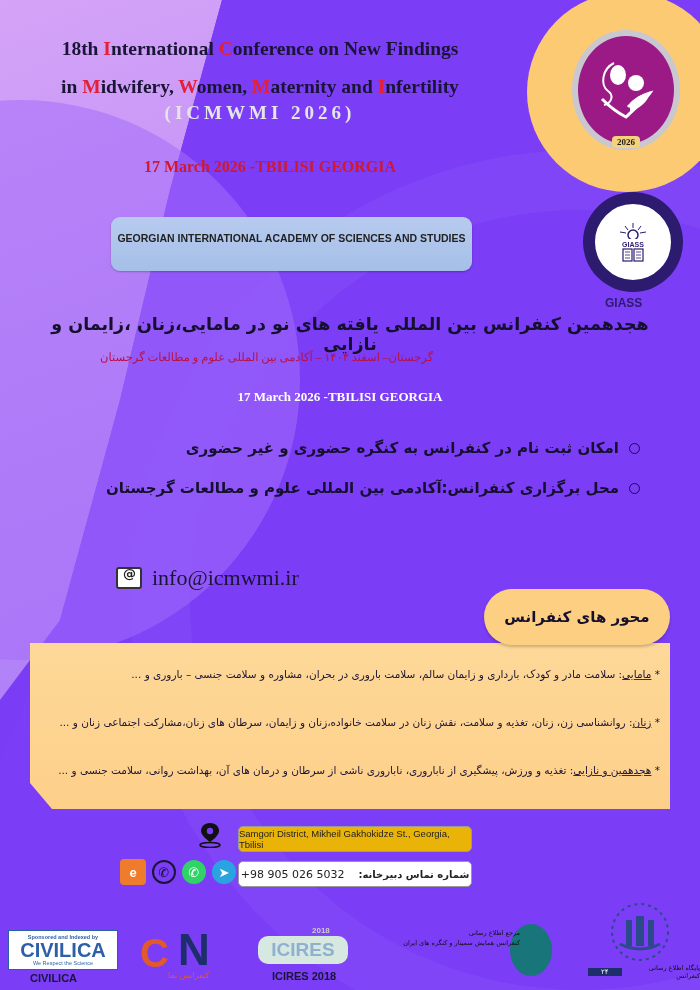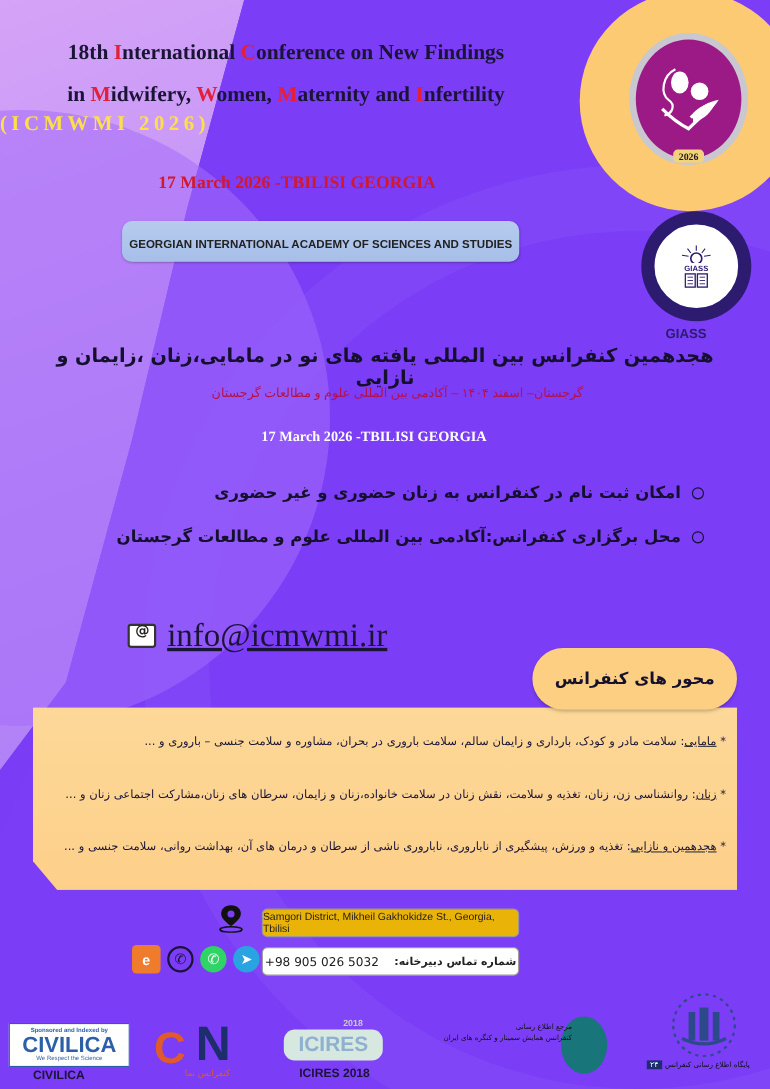--- a/index.html
+++ b/index.html
@@ -30,23 +30,23 @@
   }
 
   
   .title-en {
     position: absolute; left: 0; top: 30px; width: 520px;
     text-align: center; font-family: "Liberation Serif", serif; font-weight: bold;
     font-size: 19.5px; color: #1a1436; line-height: 38px;
   }
   .title-en .red { color: #e3203a; }
   .acronym {
-    position: absolute; left: 0; top: 102px; width: 520px; text-align: left;
+    position: absolute; left: 0; top: 102px; width: 520px; text-align: center;
     font-family: "Liberation Serif", serif; font-weight: bold; font-size: 19px;
-    color: #fde047; letter-spacing: 4px;
+    color: #e5e5e5; letter-spacing: 4px;
   }
   .date-top {
     position: absolute; left: 0; top: 158px; width: 540px; text-align: center;
     font-family: "Liberation Serif", serif; font-weight: bold; font-size: 16px; color: #d1182d;
   }
 
   
   .logo-yellow {
     position: absolute; left: 527px; top: -8px; width: 200px; height: 200px;
     border-radius: 50%; background: #fdca74;
@@ -75,35 +75,35 @@
     align-items: center; justify-content: center;
   }
   .giass-inner .g-label { font-size: 7px; font-weight: bold; color: #2c1b6f; margin-top: 2px; font-family: "Liberation Sans", sans-serif; }
   .giass-caption {
     position: absolute; left: 605px; top: 296px; font-family: "Liberation Sans", sans-serif;
     font-size: 12px; font-weight: bold; color: #2c1b6f;
   }
 
   
   .academy-box {
-    position: absolute; left: 111px; top: 201px; width: 361px; height: 37px;
+    position: absolute; left: 111px; top: 217px; width: 361px; height: 54px;
     border-radius: 9px; background: linear-gradient(180deg, #b7cbee 0%, #a6bfe8 100%);
     box-shadow: 0 1px 2px rgba(0,0,0,0.25);
     display: flex; align-items: flex-start; justify-content: center; padding-top: 15px;
     font-family: "Liberation Sans", sans-serif; font-weight: bold; font-size: 10.5px; color: #222;
   }
 
   
   .fa-title {
     position: absolute; left: 40px; top: 314px; width: 620px; direction: rtl; text-align: center;
     font-family: "DejaVu Sans", sans-serif; font-weight: bold; font-size: 17.5px; color: #14102e;
   }
   .fa-sub {
-    position: absolute; left: 100px; top: 350px; width: 430px; direction: rtl; text-align: right;
-    font-family: Liberation Sans, sans-serif; font-size: 11.5px; color: #b5124a;
+    position: absolute; left: 100px; top: 350px; width: 430px; direction: rtl; text-align: left;
+    font-family: Liberation Serif, serif; font-size: 11.5px; color: #b5124a;
   }
   .date-mid {
     position: absolute; left: 140px; top: 389px; width: 400px; text-align: center;
     font-family: "Liberation Serif", serif; font-weight: bold; font-size: 13px; color: #ffffff;
   }
 
   
   .bullets {
     position: absolute; right: 60px; top: 428px; width: 540px; direction: rtl;
     font-family: "DejaVu Sans", sans-serif; color: #14102e; font-size: 15px; font-weight: bold;
@@ -111,21 +111,21 @@
   .bullet { height: 40px; display: flex; align-items: center; gap: 10px; }
   .bullet .circ {
     display: inline-block; width: 11px; height: 11px; border-radius: 50%;
     border: 1.5px solid #14102e; flex: 0 0 auto;
   }
 
   
   .contact { position: absolute; left: 116px; top: 563px; }
   .contact-row { display: flex; align-items: center; height: 30px; gap: 10px; }
   .contact-row .txt {
-    font-family: "Liberation Serif", serif; font-size: 30px; color: #1a1436; text-decoration: underline;
+    font-family: "Liberation Serif", serif; font-size: 22px; color: #1a1436;
   }
   .ic-mail {
     width: 26px; height: 22px; background: #ffffff; border-radius: 3px;
     border: 2px solid #333; position: relative;
   }
   .ic-mail::after {
     content: "@"; position: absolute; left: 5px; top: -3px; font-size: 13px; font-weight: bold; color: #222;
   }
   .ic-www {
     width: 24px; height: 24px; border-radius: 50%; background: #222; color: #fff;
@@ -207,21 +207,21 @@
   .infoconf-globe { position: absolute; left: 510px; top: 924px; width: 42px; height: 52px; border-radius: 50%; background: #18757a; }
   .infoconf-fa { position: absolute; left: 400px; top: 928px; width: 120px; direction: rtl; text-align: right; font-size: 6.5px; color: #111; line-height: 10px; }
   .infoconf-bar {
     position: absolute; left: 404px; top: 956px; width: 118px; height: 16px; background: #153a54;
     color: #fff; font-family: "Liberation Sans", sans-serif; font-style: italic; font-weight: bold; font-size: 11px;
     display: flex; align-items: center; justify-content: center; margin-top: 44px;
   }
 
   .conf24-logo { position: absolute; left: 600px; top: 900px; width: 80px; height: 70px; }
   .conf24-cap { position: absolute; left: 588px; top: 964px; direction: rtl; font-size: 6.5px; color: #111; display: flex; gap: 3px; align-items: center; }
-  .conf24-cap .badge { background: #1e2d6b; color: #fff; padding: 0 3px; font-size: 7px; }
+  .conf24-cap .badge { background: #1e2d6b; color: #fff; padding: 0 13px; font-size: 7px; }
 </style>
 </head>
 <body>
 
 <div class="bg-layer">
   <div class="bg-light"></div>
   <div class="bg-main"></div>
   <div class="bg-swoosh1"></div>
   <div class="bg-arc"></div>
 </div>
@@ -276,21 +276,21 @@
 
 <div class="academy-box">GEORGIAN INTERNATIONAL ACADEMY OF SCIENCES AND STUDIES</div>
 
 <div class="fa-title">هجدهمین کنفرانس بین المللی یافته های نو در مامایی،زنان ،زایمان و نازایی</div>
 <div class="fa-sub">گرجستان– اسفند ۱۴۰۴ – آکادمی بین المللی علوم و مطالعات گرجستان</div>
 <div class="date-mid">17 March 2026 -TBILISI GEORGIA</div>
 
 <div class="bullets">
   <div class="bullet">
       <span class="circ"></span>
-      <span>امکان ثبت نام در کنفرانس به زنان حضوری و غیر حضوری</span>
+      <span>امکان ثبت نام در کنفرانس به کنگره حضوری و غیر حضوری</span>
     </div>
   <div class="bullet">
       <span class="circ"></span>
       <span>محل برگزاری کنفرانس:آکادمی بین المللی علوم و مطالعات گرجستان</span>
     </div>
 </div>
 
 <div class="contact">
   <div class="contact-row">
     <span class="ic-mail"></span>

